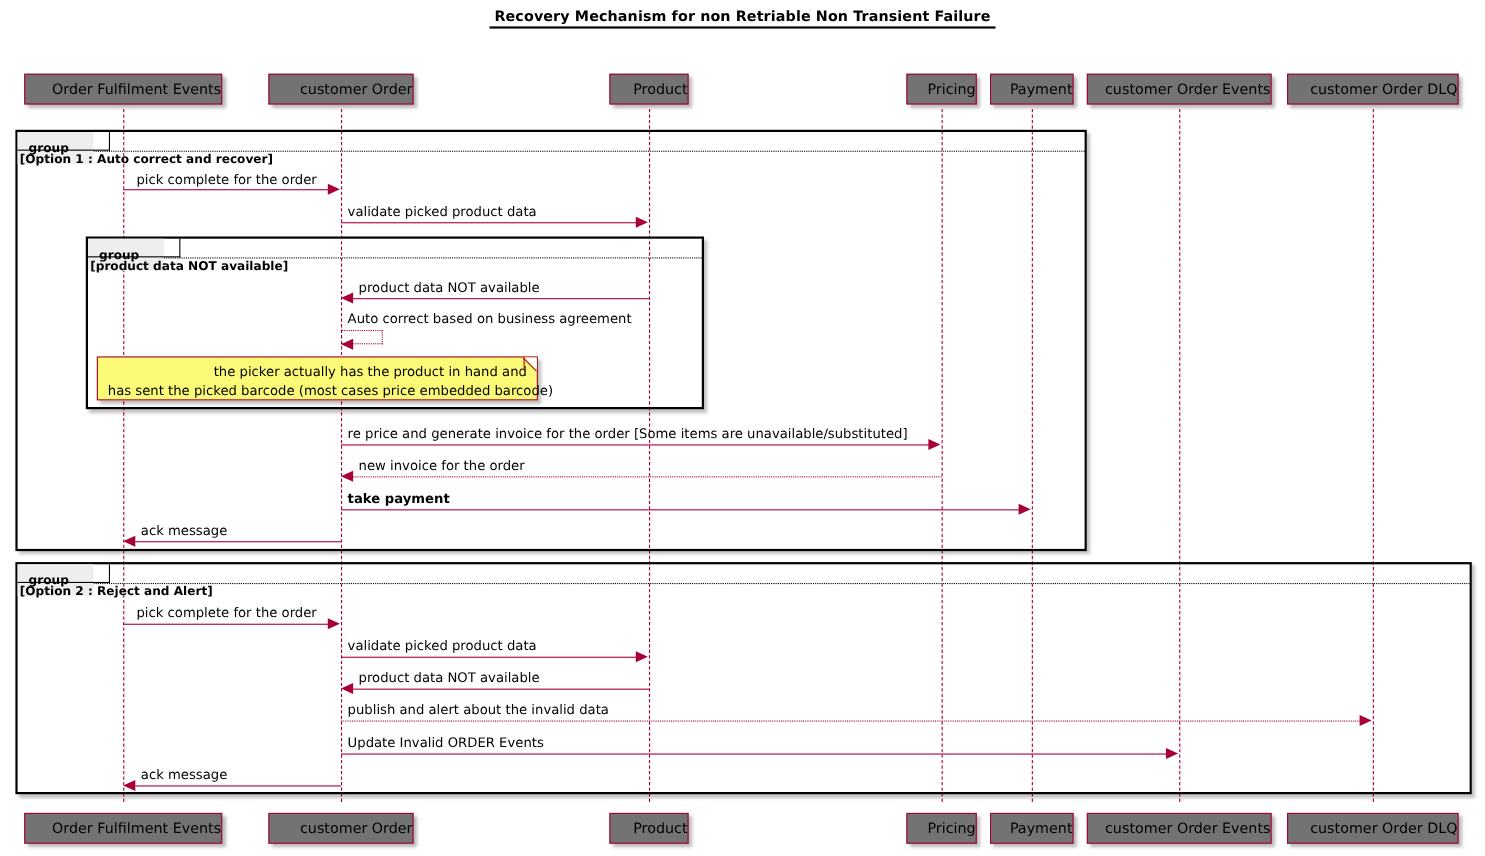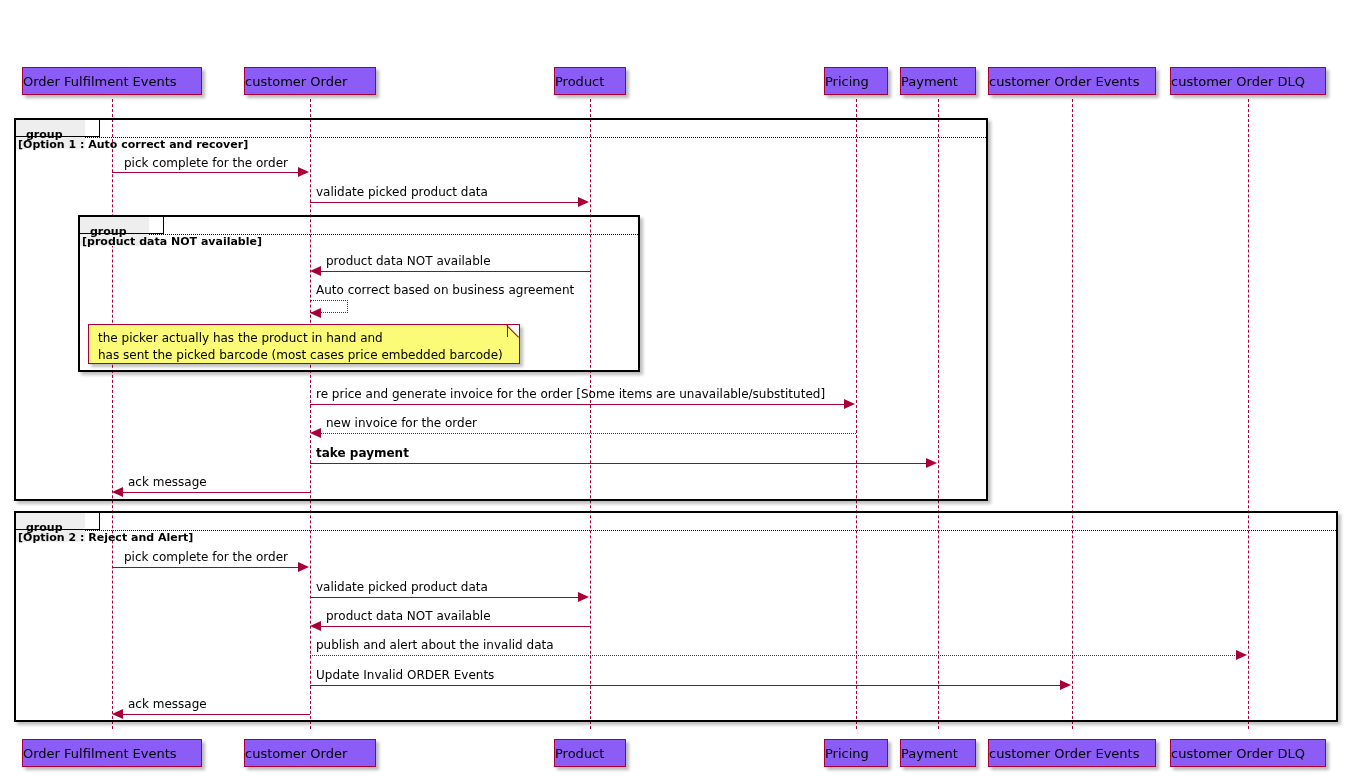--- a/index.html
+++ b/index.html
@@ -44,26 +44,26 @@
     width: 0;
     border-left: 1px dashed #A80036;
     top: 99px;
     height: 630px;
     z-index: 1;
   }
 
   
   .participant {
     position: absolute;
-    background: #8b5cf6;
+    background: #737373;
     border: 1.5px solid #A80036;
     box-shadow: 3px 3px 3px rgba(0,0,0,0.28);
     height: 28px;
     line-height: 28px;
-    text-align: left;
+    text-align: right;
     font-size: 13px;
     color: #000000;
     box-sizing: border-box;
     white-space: nowrap;
     z-index: 6;
   }
 
   
   .group-frame {
     position: absolute;
@@ -217,20 +217,23 @@
     left: 4px;
     top: 0;
   }
   .note-line { display: block; }
 </style>
 </head>
 <body>
 
 <div id="canvas">
 
+  <div class="diagram-title">
+    <span>Recovery Mechanism for non Retriable Non Transient Failure</span>
+  </div>
 
   <div class="lifeline" style="left:112px;"></div>
   <div class="lifeline" style="left:310px;"></div>
   <div class="lifeline" style="left:590px;"></div>
   <div class="lifeline" style="left:856px;"></div>
   <div class="lifeline" style="left:938px;"></div>
   <div class="lifeline" style="left:1072px;"></div>
   <div class="lifeline" style="left:1248px;"></div>
 
   <div class="participant" style="left:22px; top:67px; width:180px;">Order Fulfilment Events</div>
@@ -268,21 +271,21 @@
   <div class="group-condition" style="left:82px; top:235px;">[product data NOT available]</div>
 
   <div class="msg-label" style="left:326px; top:254px;">product data NOT available</div>
   <div class="msg-line" style="left:321px; top:271px; width:269px;"></div>
   <div class="arrow-head left" style="left:310px; top:266px;"></div>
 
   <div class="msg-label" style="left:316px; top:283px;">Auto correct based on business agreement</div>
   <div class="self-msg" style="left:310px; top:300px; width:38px; height:13px;"></div>
   <div class="arrow-head left" style="left:310px; top:308px;"></div>
 
-  <div class="note" style="left:88px; top:324px; width:432px; height:40px;">
+  <div class="note" style="left:88px; top:324px; width:401px; height:40px;text-align:right;">
     <span class="note-line">the picker actually has the product in hand and</span>
     <span class="note-line">has sent the picked barcode (most cases price embedded barcode)</span>
     <span class="note-fold"></span>
     <span class="note-fold-line"></span>
   </div>
 
   <div class="msg-label" style="left:316px; top:387px;">re price and generate invoice for the order [Some items are unavailable/substituted]</div>
   <div class="msg-line" style="left:310px; top:404px; width:535px;"></div>
   <div class="arrow-head right" style="left:844px; top:399px;"></div>
 

